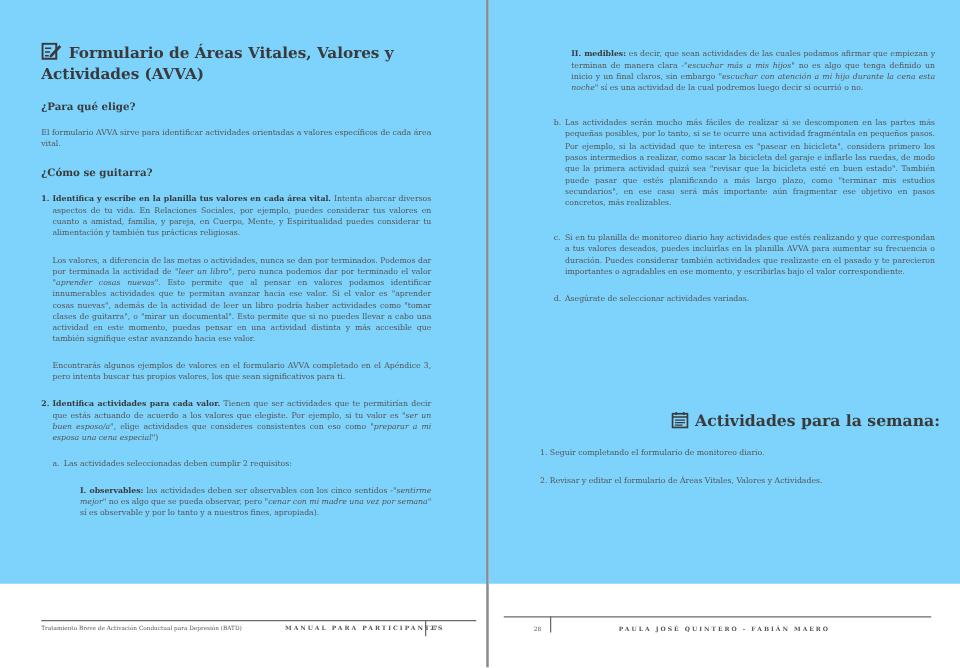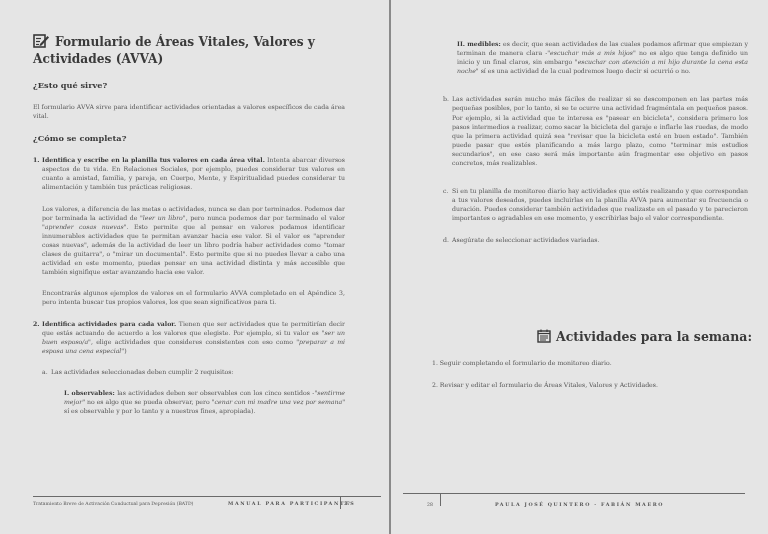--- a/index.html
+++ b/index.html
@@ -1,19 +1,19 @@
 <!DOCTYPE html>
 <html><head>
 <meta charset="utf-8">
 <style>
   * { box-sizing: border-box; margin: 0; padding: 0; }
   html, body { width: 768px; height: 534px; background: #ffffff; overflow: hidden; }
   body { position: relative; font-family: "DejaVu Serif", serif; color: #4a4a4a; }
 
-  .page { position: absolute; top: 0; height: 534px; background: #e5e5e5; }
+  .page { position: absolute; top: 0; height: 467px; background: #7dd3fc; }
   .page.left { left: 0; width: 390px; }
   .page.right { left: 391px; width: 377px; }
   .spine { position: absolute; left: 389px; top: 0; width: 2px; height: 534px; background: #8a8a8a; }
 
   .content { position: absolute; font-size: 6.2px; line-height: 9.1px; color: #555; text-align: justify; }
   .left .content { left: 33px; top: 34px; width: 312px; }
   .right .content { left: 57px; top: 39px; width: 300px; }
 
   .h1 { font-family: "DejaVu Serif", serif; font-weight: bold; font-size: 12.2px; line-height: 15px; color: #3a3a3a; text-align: left; }
   .h1 .ico { display: inline-block; vertical-align: -2px; margin-right: 5px; }
@@ -45,24 +45,24 @@
         <svg width="17" height="14" viewBox="0 0 17 14">
           <rect x="1" y="1" width="11" height="12" fill="none" stroke="#3a3a3a" stroke-width="1.6"></rect>
           <line x1="3" y1="4.5" x2="8" y2="4.5" stroke="#3a3a3a" stroke-width="1.2"></line>
           <line x1="3" y1="7.5" x2="7" y2="7.5" stroke="#3a3a3a" stroke-width="1.2"></line>
           <line x1="3" y1="10.5" x2="6" y2="10.5" stroke="#3a3a3a" stroke-width="1.2"></line>
           <path d="M7 10 L14.5 2 L16 3.5 L8.5 11.5 L6.5 12 Z" fill="#3a3a3a"></path>
         </svg>
       </span><span>Formulario de Áreas Vitales, Valores y Actividades (AVVA)</span>
     </div>
 
-    <div class="h2">¿Esto qué sirve?</div>
+    <div class="h2">¿Para qué elige?</div>
     <p class="par">El formulario AVVA sirve para identificar actividades orientadas a valores específicos de cada área vital.</p>
 
-    <div class="h2">¿Cómo se completa?</div>
+    <div class="h2">¿Cómo se guitarra?</div>
 
     <div class="num-item" style="margin-top:12px;">
       <span class="num">1.</span>
       <p><b>Identifica y escribe en la planilla tus valores en cada área vital.</b><span> Intenta abarcar diversos aspectos de tu vida. En Relaciones Sociales, por ejemplo, puedes considerar tus valores en cuanto a amistad,  familia, y pareja, en Cuerpo, Mente, y Espiritualidad puedes considerar tu alimentación y también tus prácticas religiosas.</span></p>
       <p class="par"><span>Los valores, a diferencia de las metas o actividades, nunca se dan por terminados. Podemos dar por terminada la actividad de "</span><i>leer un libro</i><span>", pero nunca podemos dar por terminado el valor "</span><i>aprender cosas nuevas</i><span>". Esto permite que al pensar en valores podamos identificar innumerables actividades que te permitan avanzar hacia ese valor. Si el valor es "aprender cosas nuevas", además de la actividad de leer un libro podría haber actividades como "tomar clases de guitarra", o "mirar un documental". Esto permite que si no puedes llevar a cabo una actividad en este momento, puedas pensar en una actividad distinta y más accesible que también signifique estar avanzando hacia ese valor.</span></p>
       <p class="par">Encontrarás algunos ejemplos de valores en el formulario AVVA completado en el Apéndice 3, pero intenta buscar tus propios valores, los que sean significativos para ti.</p>
     </div>
 
     <div class="num-item" style="margin-top:12px;">
       <span class="num">2.</span>

